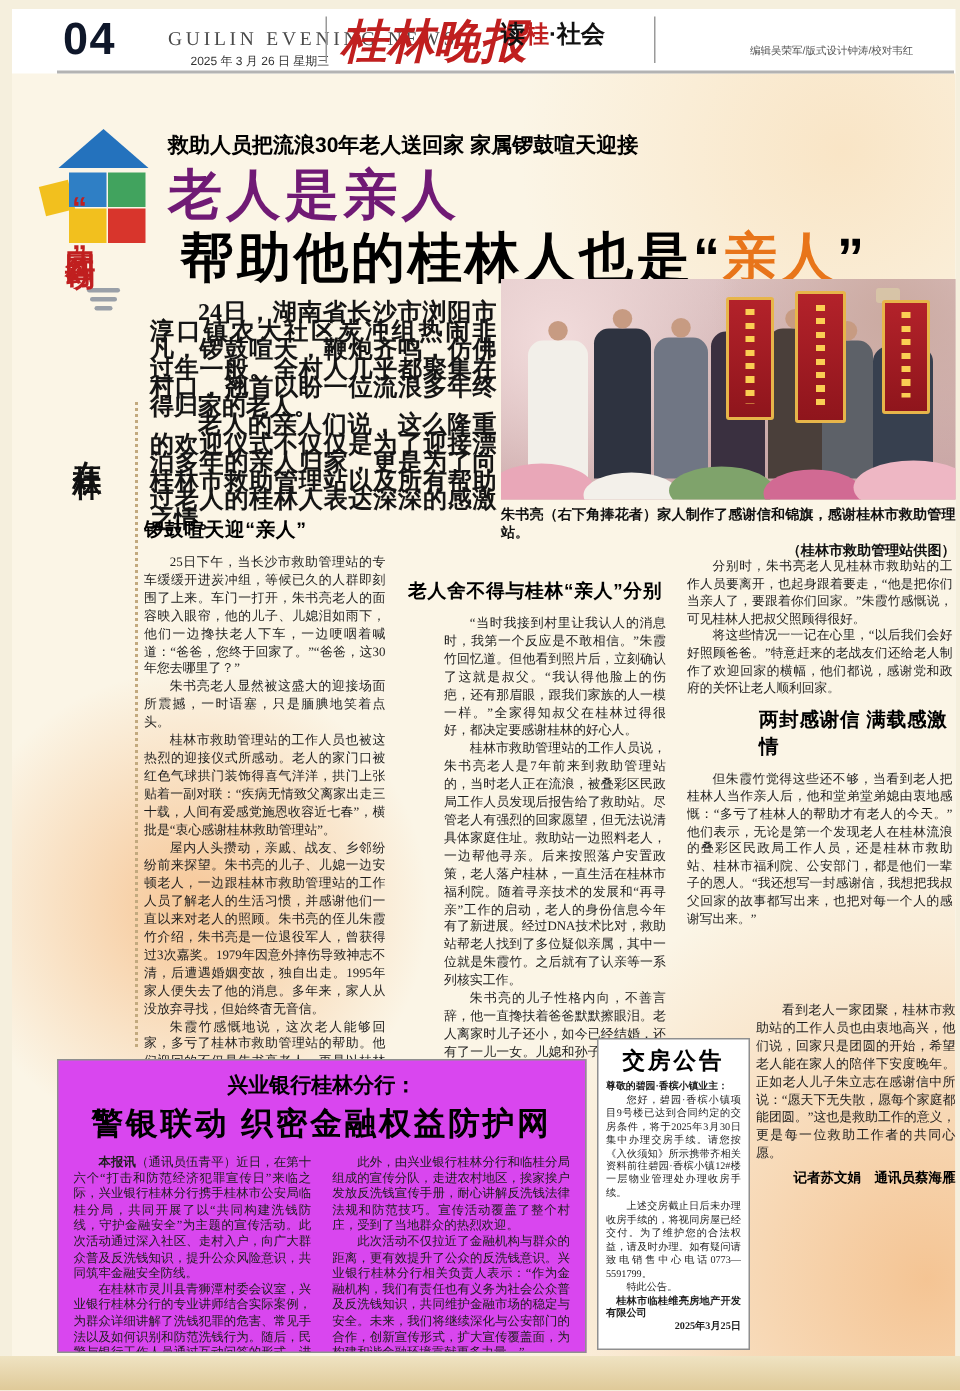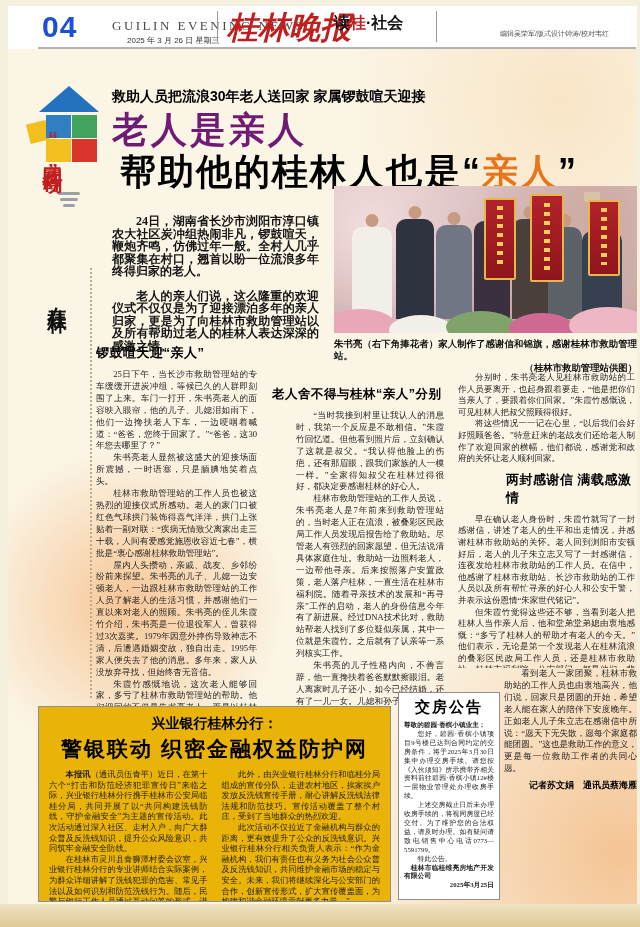--- a/index.html
+++ b/index.html
@@ -9,21 +9,21 @@
   .serif{font-family:"Liberation Serif","DejaVu Serif",serif;}
 
   
   .edge-top{left:0;top:0;width:640px;height:6px;background:#f5efdd;}
   .edge-left{left:0;top:0;width:8px;height:927px;background:#f5efdd;}
   .edge-right{left:637px;top:0;width:3px;height:927px;background:#f5efdd;}
   .edge-bottom{left:0;top:904px;width:640px;height:23px;
        background:linear-gradient(180deg,#efe3c2,#dfc998);}
 
   
-  #page-num{left:42px;top:10px;font-size:30px;font-weight:800;color:#1d4ed8;letter-spacing:1px;}
+  #page-num{left:42px;top:10px;font-size:30px;font-weight:800;color:#0f172a;letter-spacing:1px;}
   #masthead-en{left:112px;top:18px;font-size:13px;color:#4a4a4a;letter-spacing:2.5px;}
   #masthead-date{left:127px;top:35px;font-size:8px;color:#333;}
   .vline{top:11px;width:1px;height:31px;background:#9a9a9a;}
   #logo-cn{left:227px;top:7px;font-size:31px;font-weight:900;font-style:italic;color:#c01f1f;}
   #section-name{left:334px;top:13px;font-size:16px;font-weight:900;color:#111;}
   #section-name .red{color:#c01f1f;}
   #staff{left:500px;top:29px;font-size:7px;color:#555;}
   #header-rule{left:38px;top:47px;width:598px;height:2px;background:#b3b3b3;}
 
   
@@ -53,21 +53,21 @@
 
   
   #kicker{left:112px;top:88px;font-size:14px;font-weight:bold;color:#000;}
   #headline1{left:112px;top:106px;font-size:36px;font-weight:900;color:#701a75;letter-spacing:3px;}
   #headline2{left:120px;top:148px;font-size:36px;font-weight:900;color:#000;letter-spacing:2px;}
   .hl-accent{color:#e8751a;}
 
   
   #intro{left:100px;top:203px;width:231px;}
   .intro-para{font-family:"Liberation Serif","DejaVu Serif",serif;font-weight:bold;
-      font-size:12px;line-height:12.5px;text-indent:2em;text-align:justify;margin:12px;color:#151515;}
+      font-size:16px;line-height:12.5px;text-indent:2em;text-align:justify;margin:0;color:#151515;}
 
   
   #photo{left:334px;top:186px;width:303px;height:147px;overflow:hidden;
     background:
       radial-gradient(circle at 12% 28%, #f2dcdc, rgba(242,220,220,0) 45%),
       radial-gradient(circle at 86% 18%, #cbaaa1, rgba(203,170,161,0) 42%),
       linear-gradient(180deg,#dcc2c2,#c7a3a3);}
   .person{position:absolute;bottom:14px;border-radius:10px 10px 0 0;}
   .head{position:absolute;left:50%;transform:translateX(-50%);top:-13px;width:13px;height:13px;
         border-radius:50%;background:#c79b82;}
@@ -95,21 +95,21 @@
   #col2 p.para{font-size:8.6px;line-height:11.9px;margin-left:24px;}
   #col3{left:458px;top:372px;width:177px;height:296px;overflow:hidden;}
   #col3 p.para{font-size:8.5px;line-height:11.6px;}
   #col3 .colhead{margin-top:6px;margin-left:48px;}
   #col3-tail{left:504px;top:668px;width:133px;}
   #col3-tail p.para{font-size:8.6px;line-height:11.9px;}
   #byline{font-family:"Liberation Serif","DejaVu Serif",serif;font-weight:bold;font-size:9px;
       text-align:right;margin-top:4px;color:#000;}
 
   
-  #bank-box{left:38px;top:706px;width:353px;height:196px;border:1px solid #8f8f8f;background:#eab308;
+  #bank-box{left:38px;top:706px;width:353px;height:196px;border:1px solid #8f8f8f;background:#d946ef;
       padding:6px 10px;box-sizing:border-box;overflow:hidden;}
   .bank-t1{text-align:center;font-size:14px;font-weight:900;margin:2px 0;color:#000;}
   .bank-t2{text-align:center;font-size:21px;font-weight:900;letter-spacing:2px;margin:0 0 7px 0;color:#000;}
   .bank-body{columns:2;column-gap:14px;}
   .bank-body p.para{font-size:8.3px;line-height:10.6px;}
   .lead{font-weight:bold;}
 
   
   #notice-box{left:398px;top:692px;width:102px;height:208px;border:1px solid #8f8f8f;background:#fff;
       padding:3px 5px;box-sizing:border-box;overflow:hidden;}
@@ -228,21 +228,20 @@
     </div>
 </div>
 
 <div class="abs bodytext" id="col3">
   <div>
       <p class="para">分别时，朱书亮老人见桂林市救助站的工作人员要离开，也起身跟着要走，“他是把你们当亲人了，要跟着你们回家。”朱霞竹感慨说，可见桂林人把叔父照顾得很好。</p>
       <p class="para">将这些情况一一记在心里，“以后我们会好好照顾爸爸。”特意赶来的老战友们还给老人制作了欢迎回家的横幅，他们都说，感谢党和政府的关怀让老人顺利回家。</p>
     </div>
   <h3 class="colhead">两封感谢信  满载感激情</h3>
   <div>
-      <p class="para">早在确认老人身份时，朱霞竹就写了一封感谢信，讲述了老人的生平和出走情况，并感谢桂林市救助站的关怀。老人回到浏阳市安顿好后，老人的儿子朱立志又写了一封感谢信，连夜发给桂林市救助站的工作人员。在信中，他感谢了桂林市救助站、长沙市救助站的工作人员以及所有帮忙寻亲的好心人和公安干警，并表示这份恩情“朱家世代铭记”。</p>
       <p class="para">但朱霞竹觉得这些还不够，当看到老人把桂林人当作亲人后，他和堂弟堂弟媳由衷地感慨：“多亏了桂林人的帮助才有老人的今天。”他们表示，无论是第一个发现老人在桂林流浪的叠彩区民政局工作人员，还是桂林市救助站、桂林市福利院、公安部门，都是他们一辈子的恩人。“我还想写一封感谢信，我想把我叔父回家的故事都写出来，也把对每一个人的感谢写出来。”</p>
     </div>
 </div>
 
 <div class="abs bodytext" id="col3-tail">
   <p class="para">看到老人一家团聚，桂林市救助站的工作人员也由衷地高兴，他们说，回家只是团圆的开始，希望老人能在家人的陪伴下安度晚年。正如老人儿子朱立志在感谢信中所说：“愿天下无失散，愿每个家庭都能团圆。”这也是救助工作的意义，更是每一位救助工作者的共同心愿。</p>
   <div id="byline">记者苏文娟　通讯员蔡海雁</div>
 </div>
 
 <div class="abs" id="bank-box">

